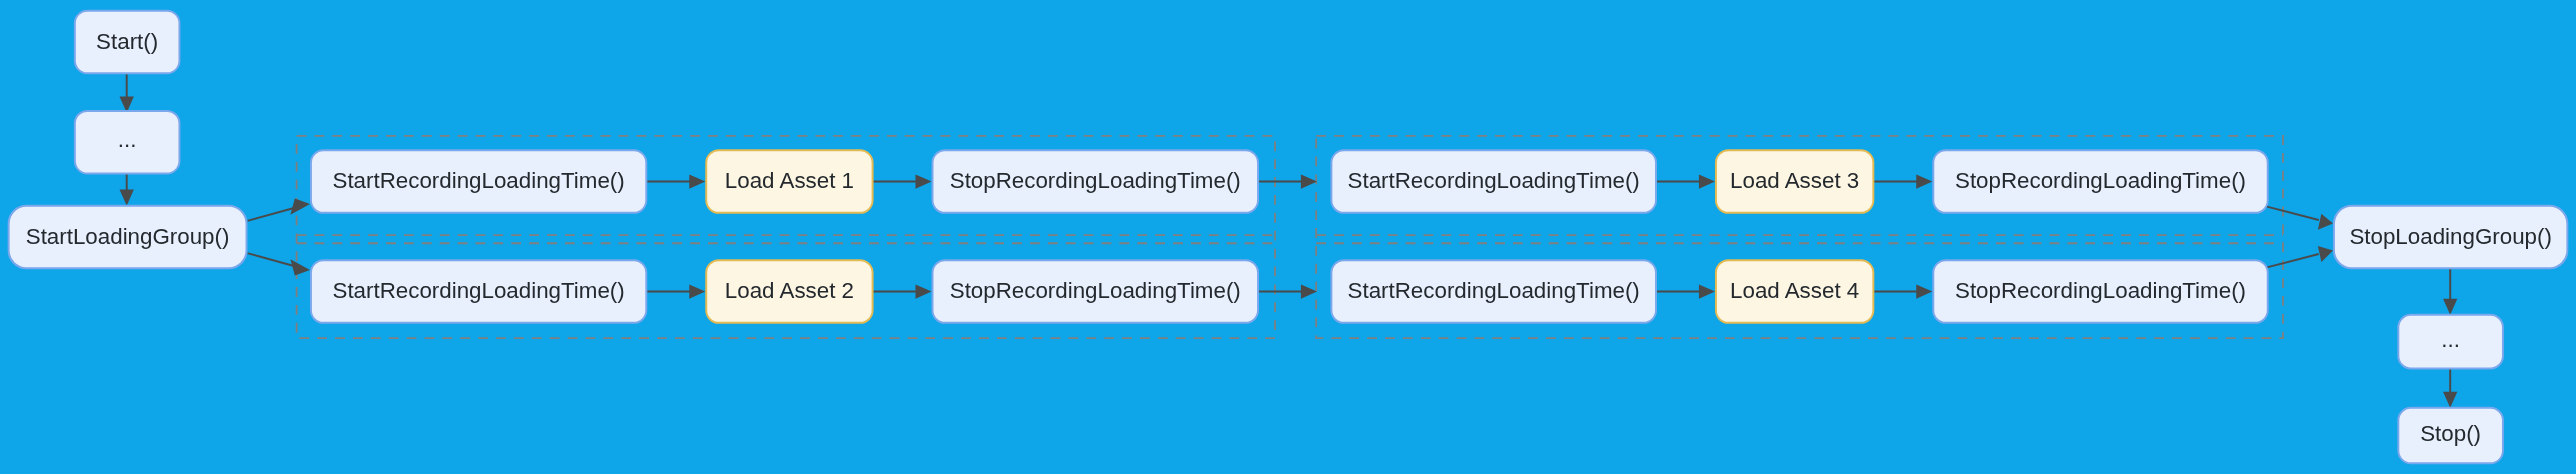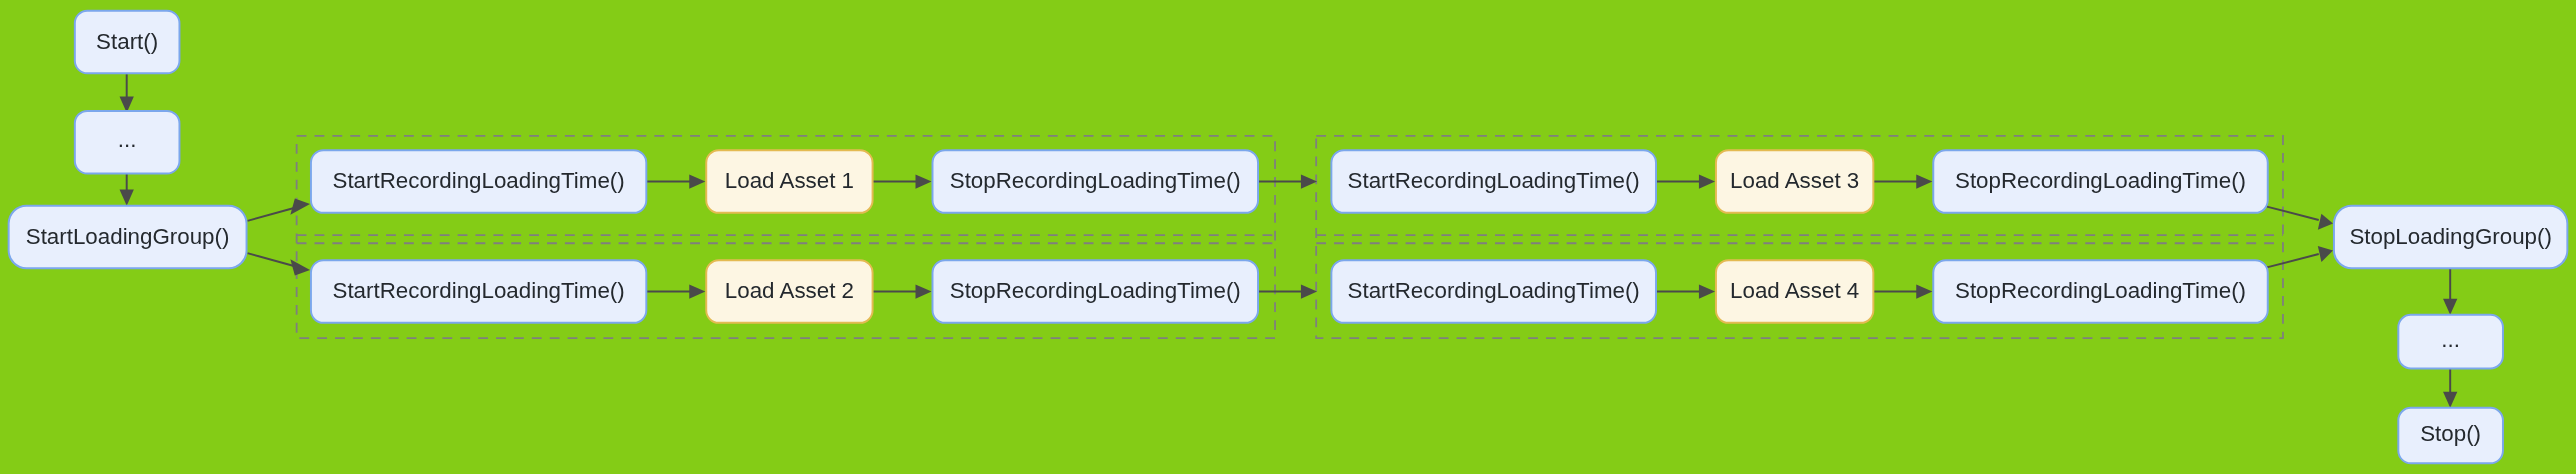--- a/index.html
+++ b/index.html
@@ -1,17 +1,17 @@
 <!DOCTYPE html>
 <html style="font-size:14.3px"><head>
 <meta charset="utf-8">
 <style>
   html,body{margin:0;padding:0;background:#ffffff;}
   body{font-family:"Liberation Sans",sans-serif;}
-  #stage{position:relative;width:2576px;height:474px;background:#84cc16;overflow:hidden;}
+  #stage{position:relative;width:2576px;height:474px;background:#0ea5e9;overflow:hidden;}
   #stage svg{position:absolute;left:0;top:0;width:2576px;height:474px;}
   .node-label{
     font-family:"Liberation Sans",sans-serif;
     font-size:25px;
     fill:#24292e;
     text-anchor:middle;
     dominant-baseline:middle;
   }
   .node-rect{stroke-width:2.2px;}
   .node-blue{fill:#e8effd;stroke:#7ba7ec;}

